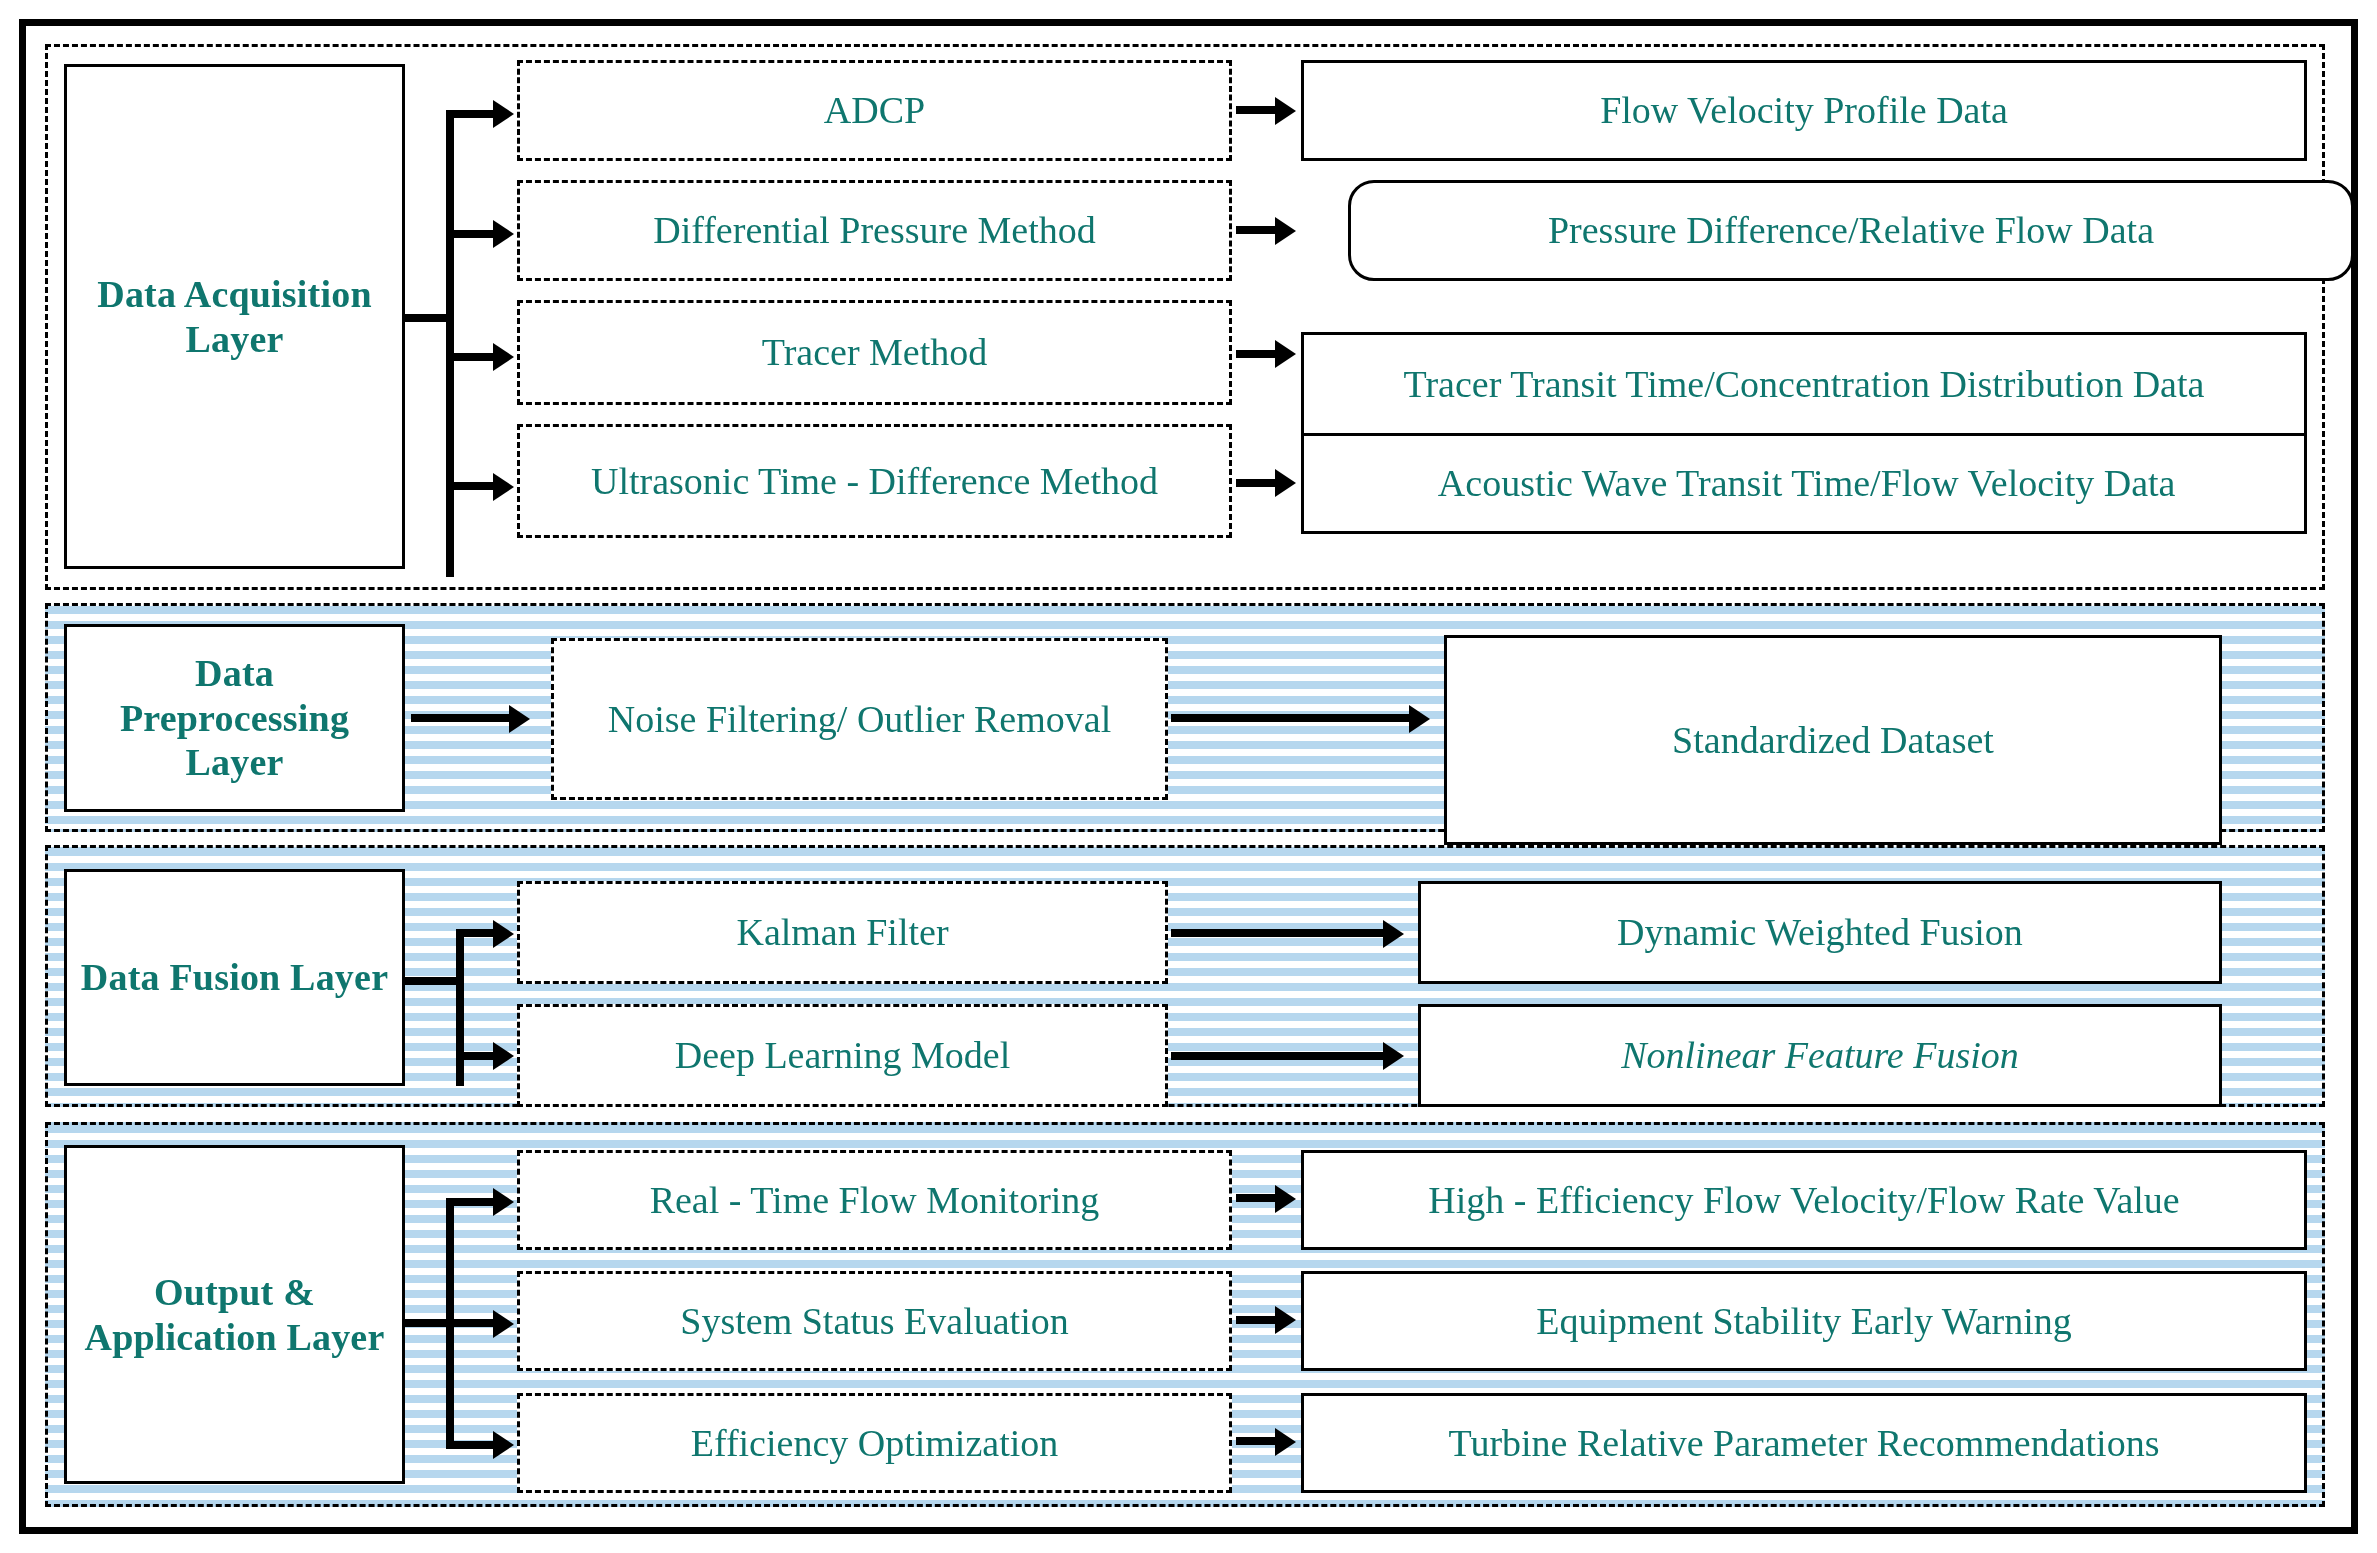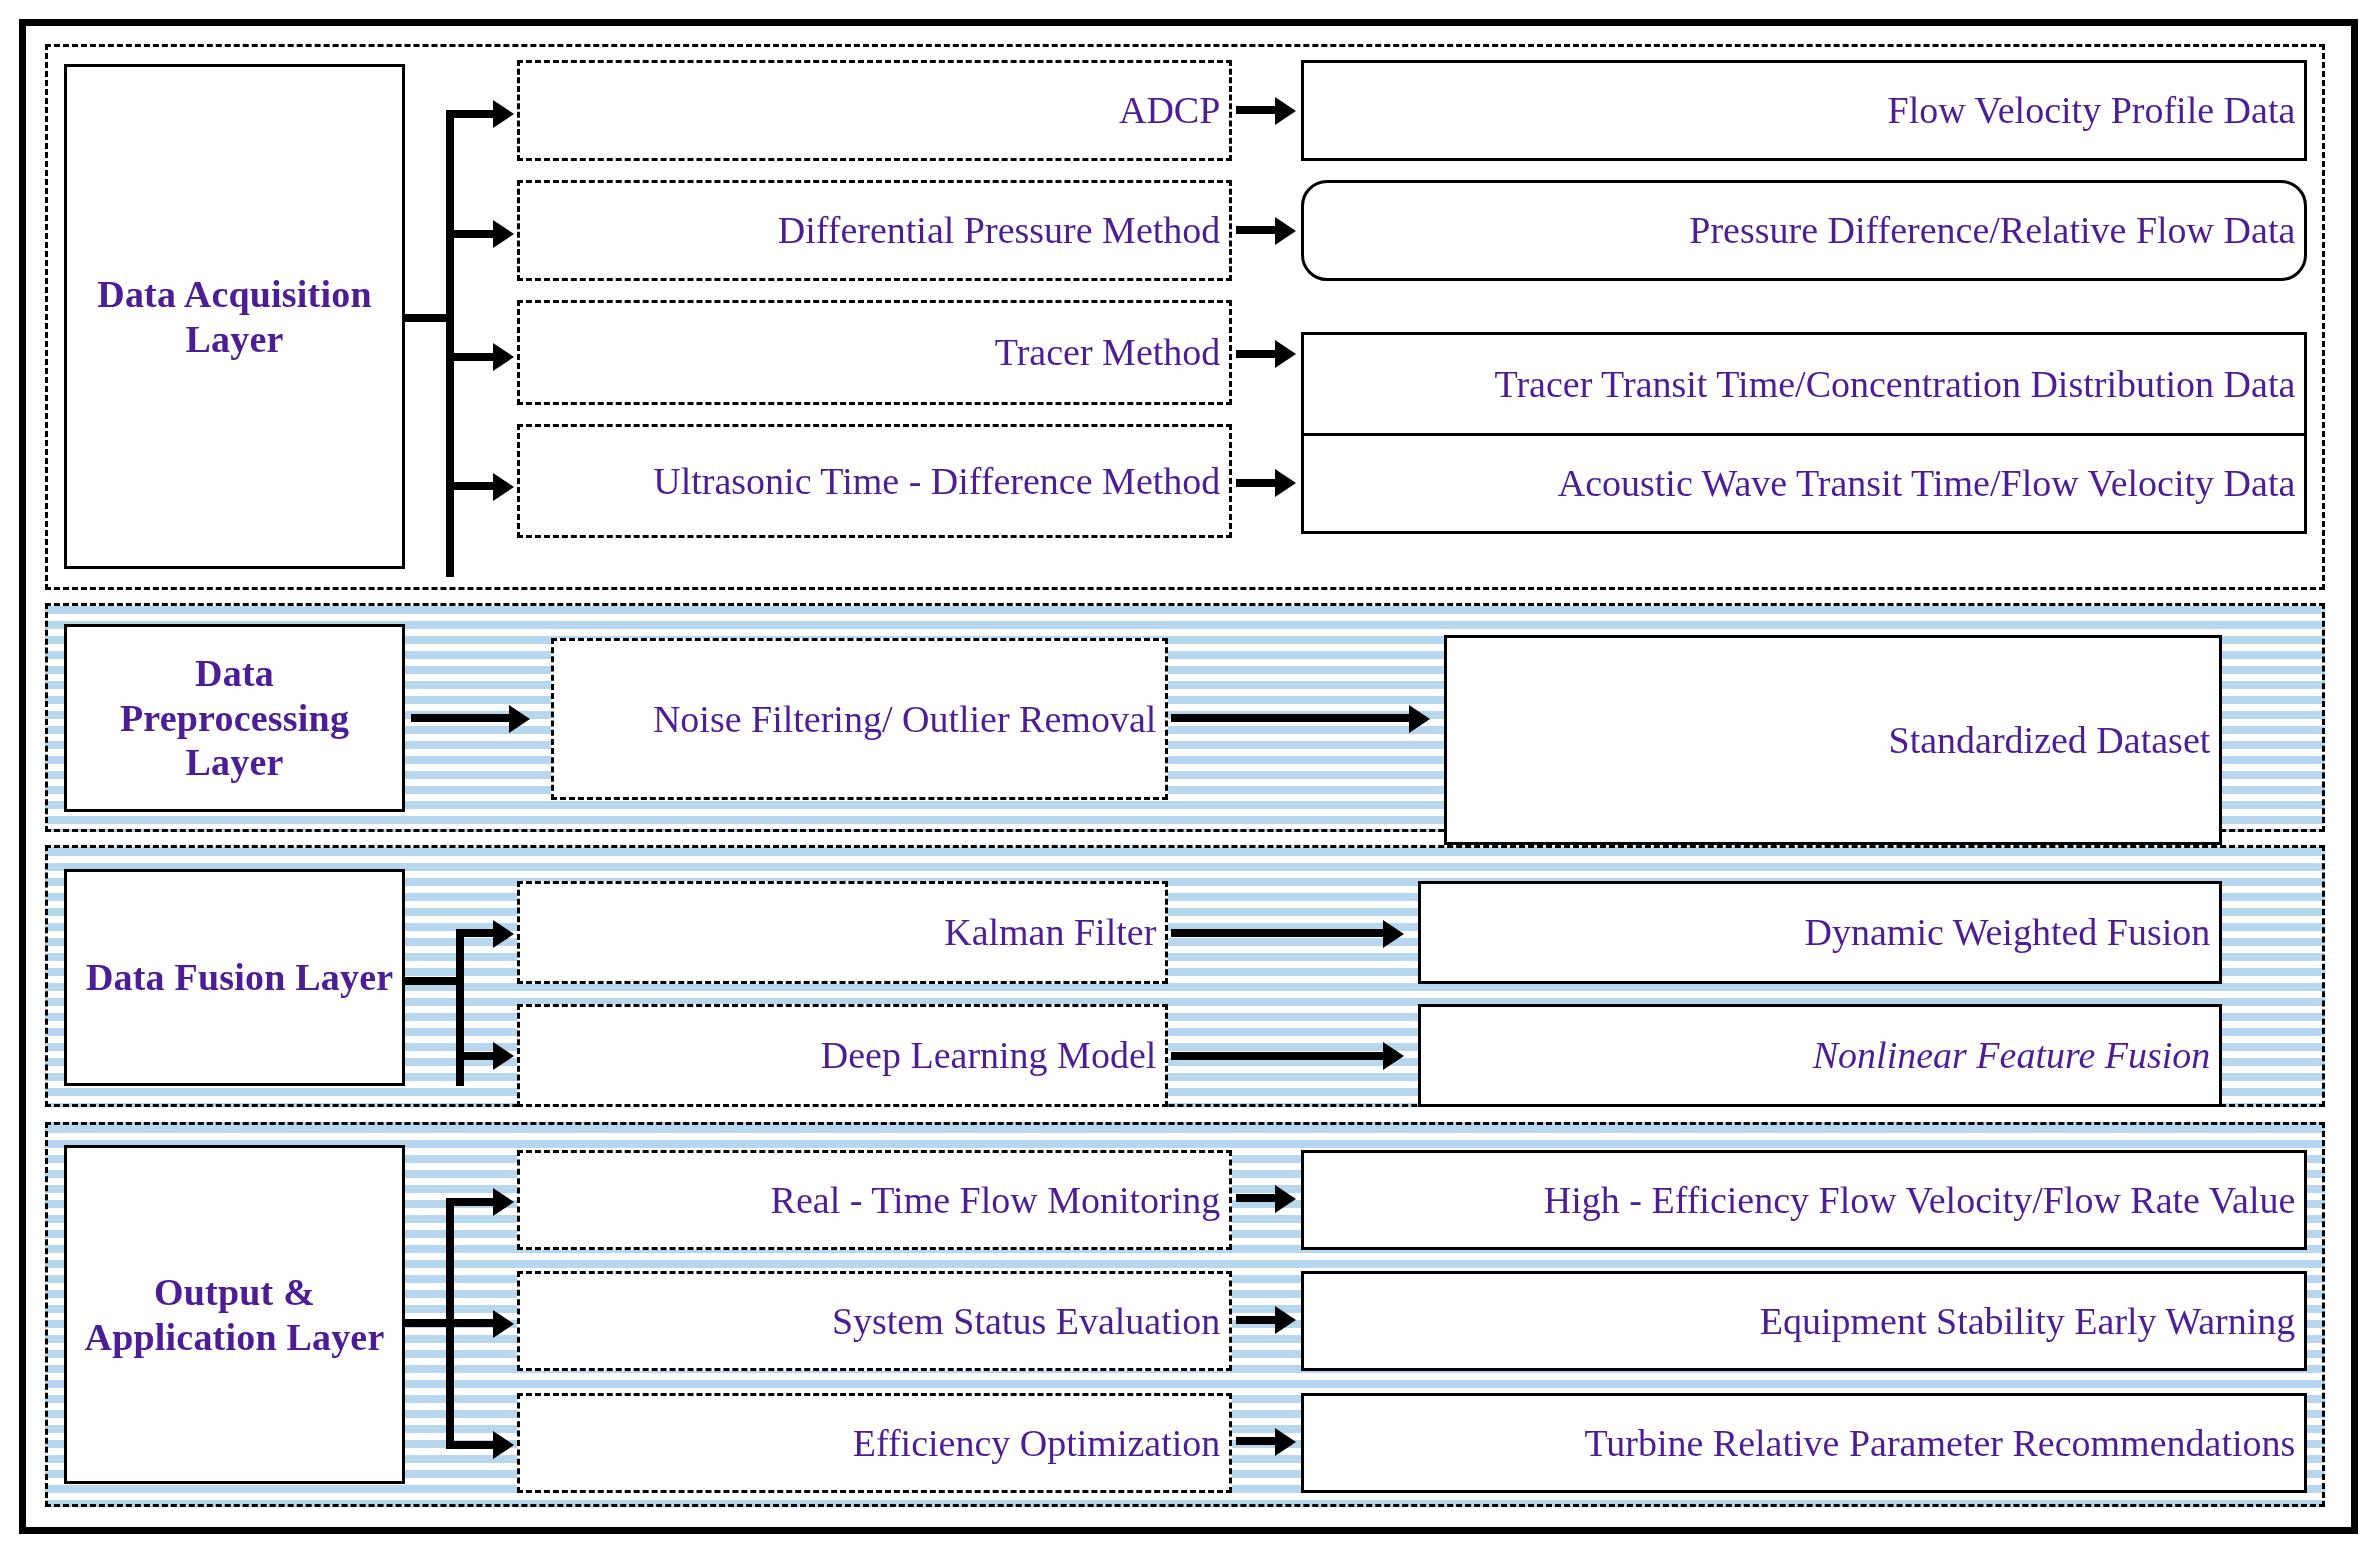--- a/index.html
+++ b/index.html
@@ -53,23 +53,23 @@
       #ffffff 7.9px,#ffffff 15px);
   }
 
   
   .box{
     position:absolute;
     box-sizing:border-box;
     background:#ffffff;
     display:flex;
     align-items:center;
-    justify-content:flex-end;
+    justify-content:center;
     text-align:center;
-    color:#4c1d95;
+    color:#0f766e;
     line-height:1.18;
     padding:1.7px 8.7px;
   }
   .box-solid{ border:3.5px solid #000000; }
   .box-dashed{ border:3.5px dashed #000000; }
 
   .label-box{ font-weight:bold; font-size:38px; letter-spacing:0.2px; }
   .mid-box  { font-size:38px; }
   .out-box  { font-size:38px; }
 
@@ -134,21 +134,21 @@
 
     <div class="conn h-line" style="left:1210px;top:324px;width:44px;"></div>
     <div class="arrow-head" style="left:1249px;top:314px;"></div>
 
     <div class="conn h-line" style="left:1210px;top:453px;width:44px;"></div>
     <div class="arrow-head" style="left:1249px;top:443px;"></div>
 
     <div class="box box-solid out-box" style="left:1275px;top:34px;width:1006px;height:101px;">
       <span>Flow Velocity Profile Data</span>
     </div>
-    <div class="box box-solid out-box" style="left:1275px;top:154px;width:1006px;height:101px;border-radius:26px;">
+    <div class="box box-solid out-box" style="left:1322px;top:154px;width:1006px;height:101px;border-radius:26px;">
       <span>Pressure Difference/Relative Flow Data</span>
     </div>
     <div class="box box-solid out-box" style="left:1275px;top:274px;width:1006px;height:105px;margin-top:32px;">
       <span>Tracer Transit Time/Concentration Distribution Data</span>
     </div>
     <div class="box box-solid out-box" style="left:1275px;top:407px;width:1006px;height:101px;padding-left:14px;">
       <span>Acoustic Wave Transit Time/Flow Velocity Data</span>
     </div>
 
     <div class="layer pat-stripe" style="left:19px;top:577px;width:2280px;height:229px;"></div>

